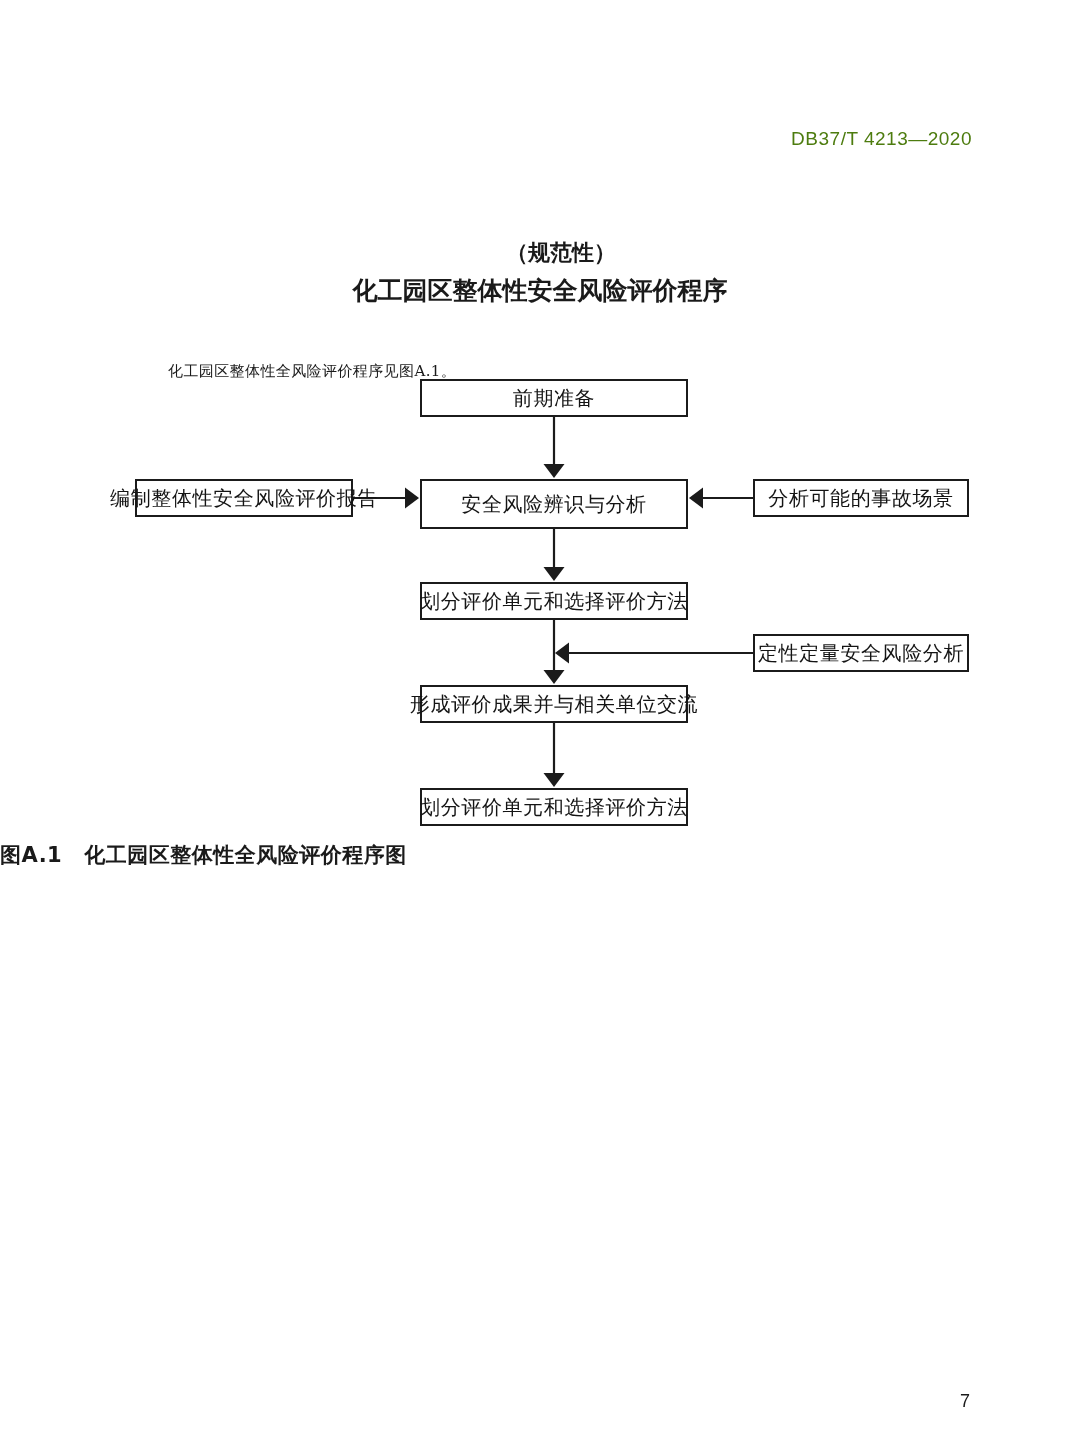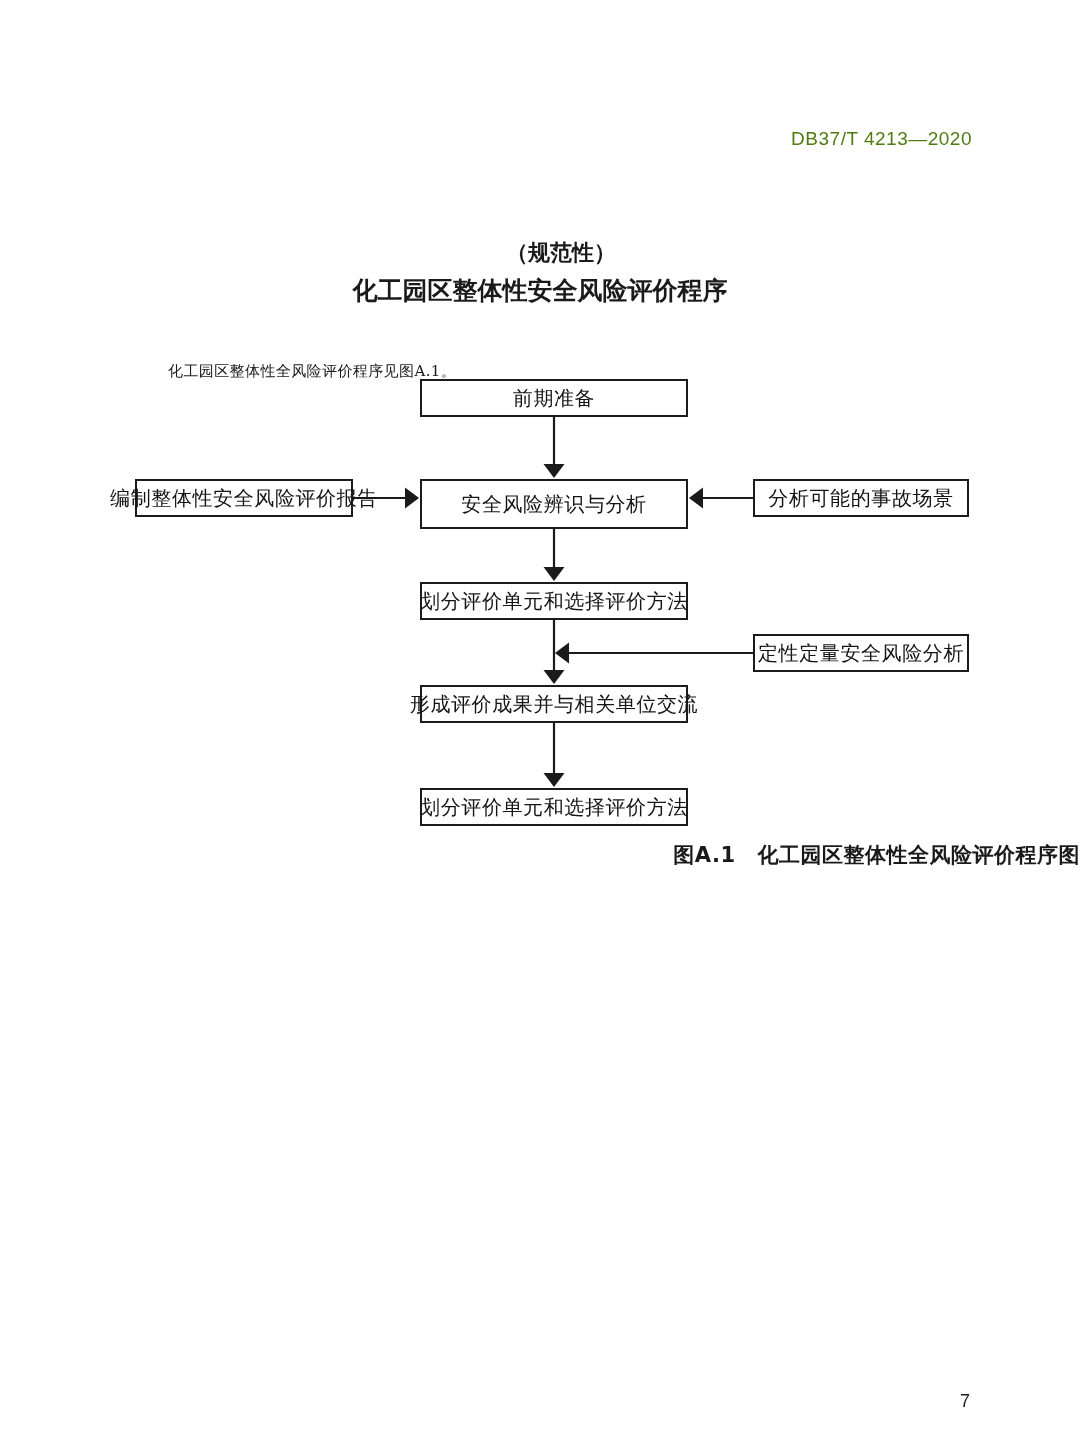--- a/index.html
+++ b/index.html
@@ -110,21 +110,21 @@
   .node-survey      { left: 135px; top: 109px; width: 218px; height: 38px; }
   .node-scenario    { left: 753px; top: 109px; width: 216px; height: 38px; }
   .node-quant       { left: 753px; top: 264px; width: 216px; height: 38px; }
 
   
   .figure-caption {
     position: absolute;
     top: 841px;
     left: 0;
     width: 1080px;
-    text-align: right;
+    text-align: left;
     font-family: "DejaVu Sans", "Liberation Sans", sans-serif;
     font-weight: bold;
     font-size: 21px;
     letter-spacing: 0.5px;
     white-space: nowrap;
   }
   .figure-caption .cap-gap { display: inline-block; width: 22px; }
 
   
   .page-number {

